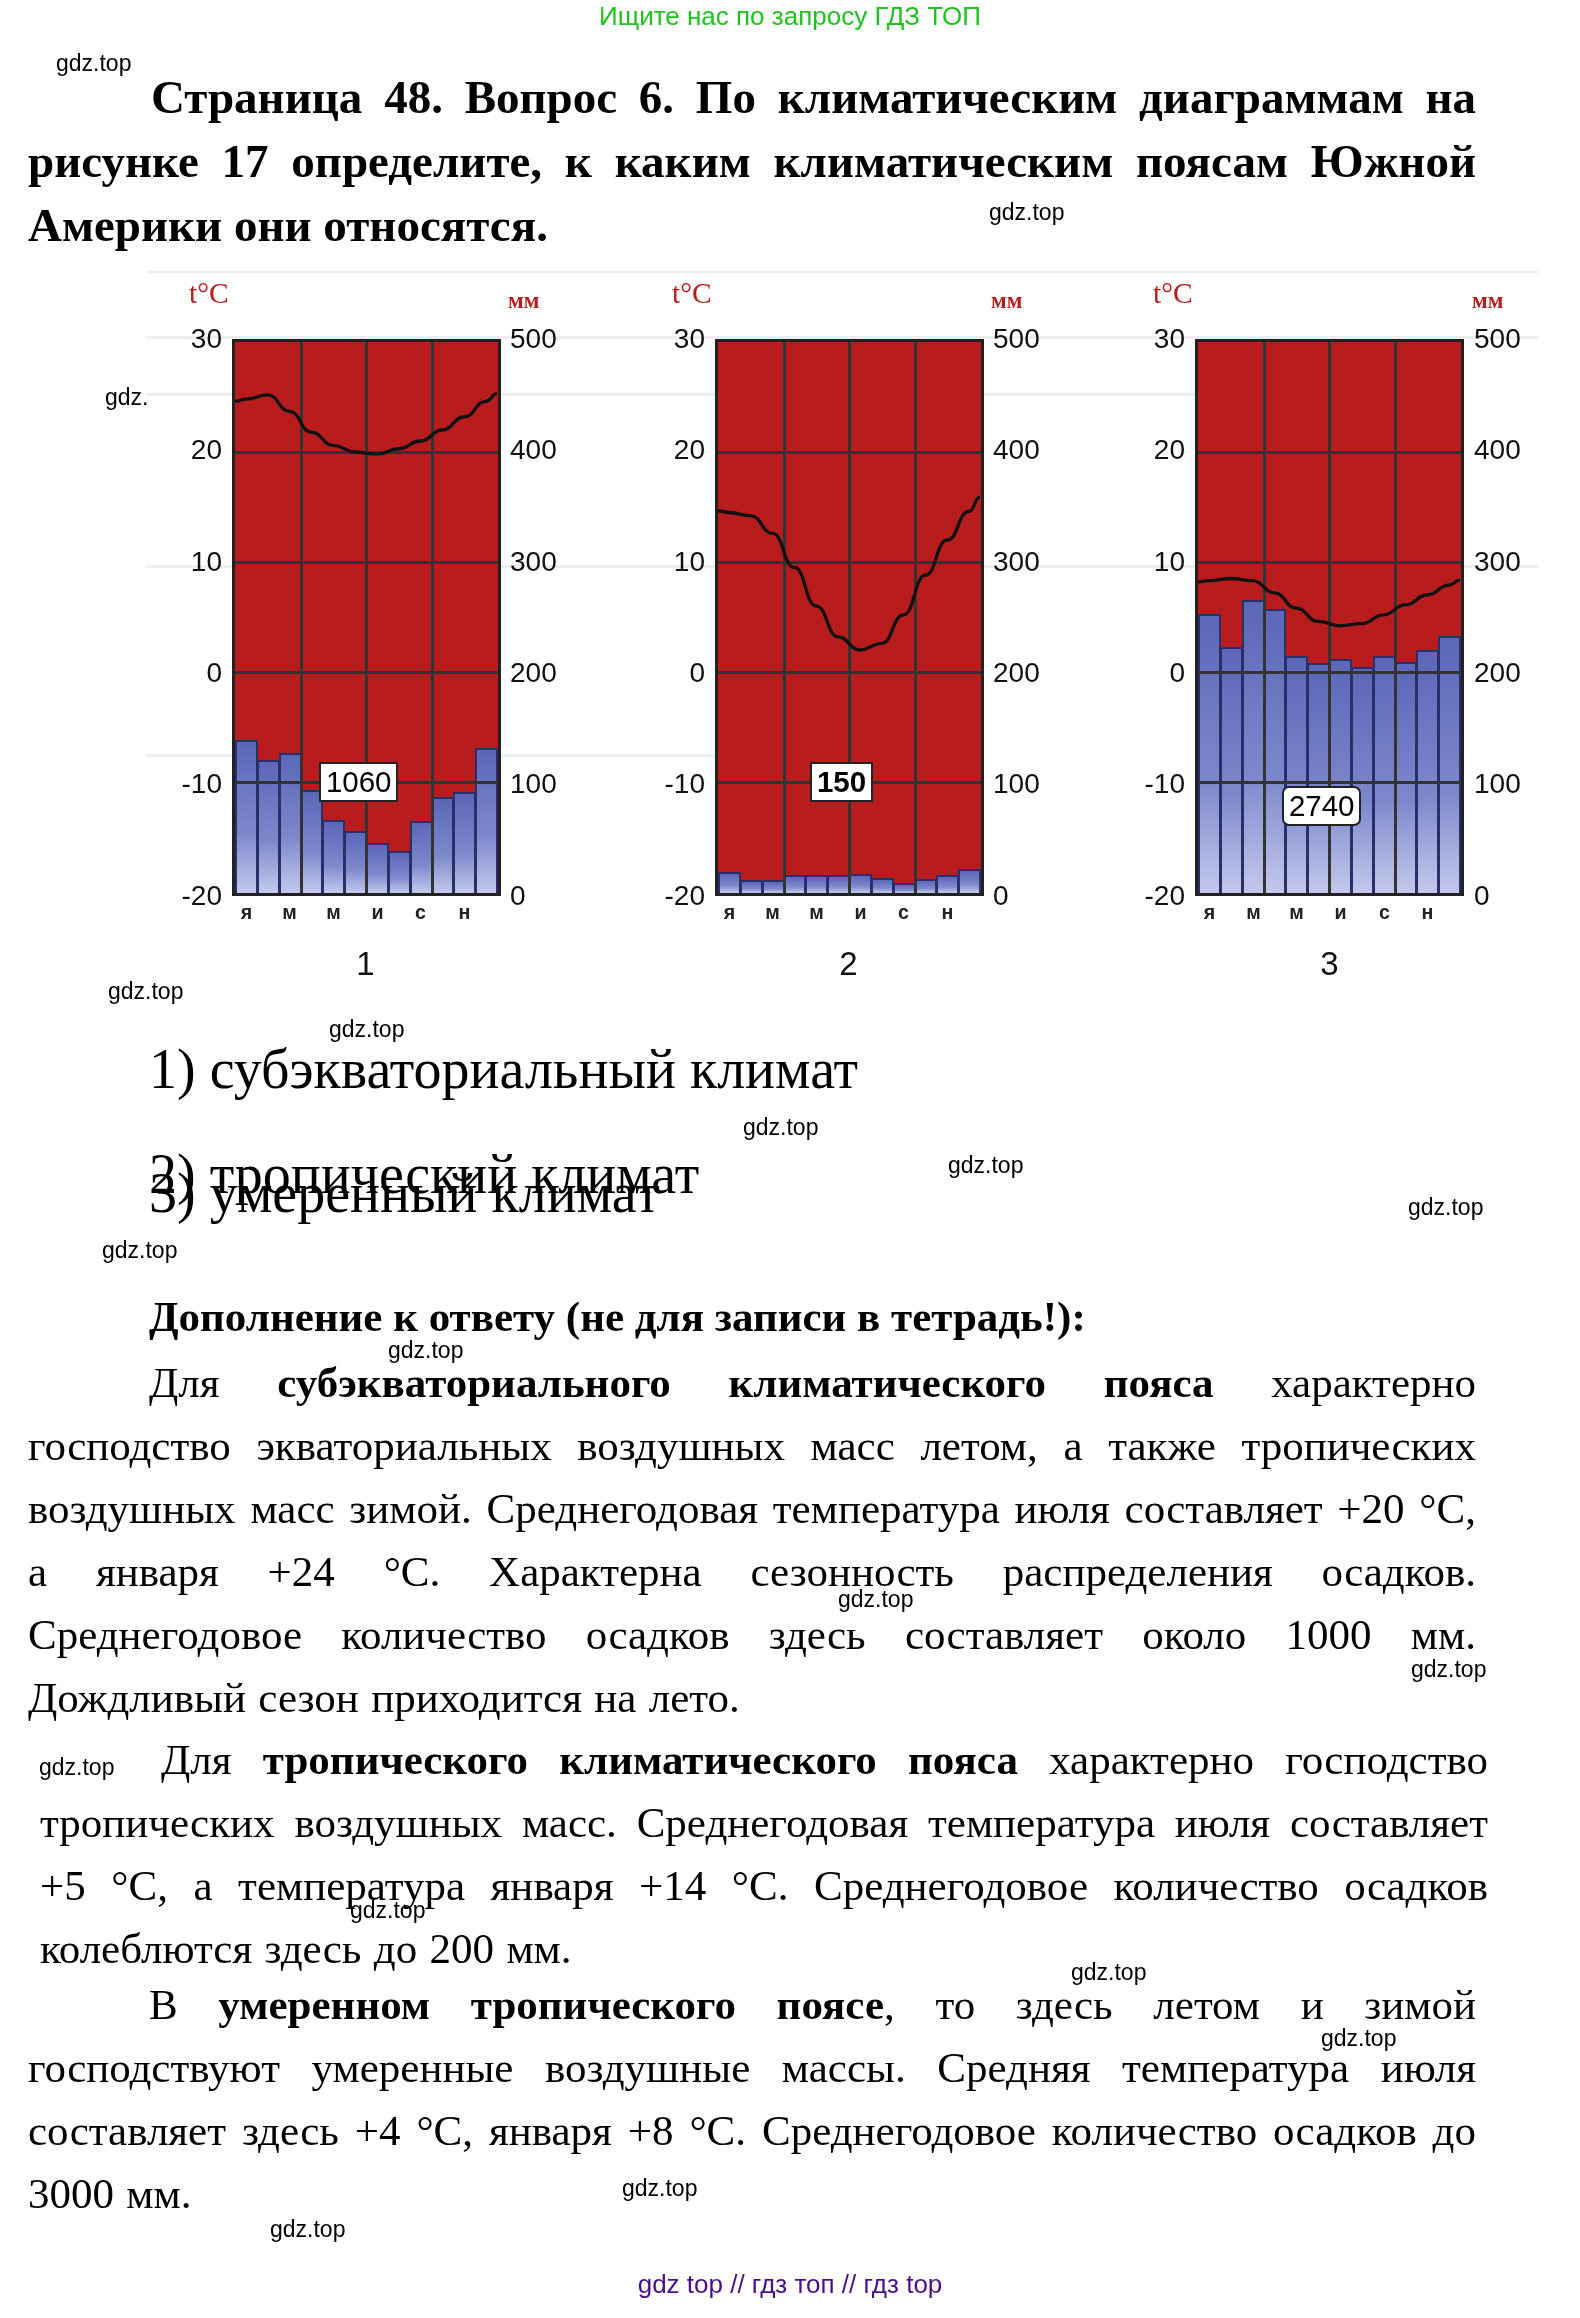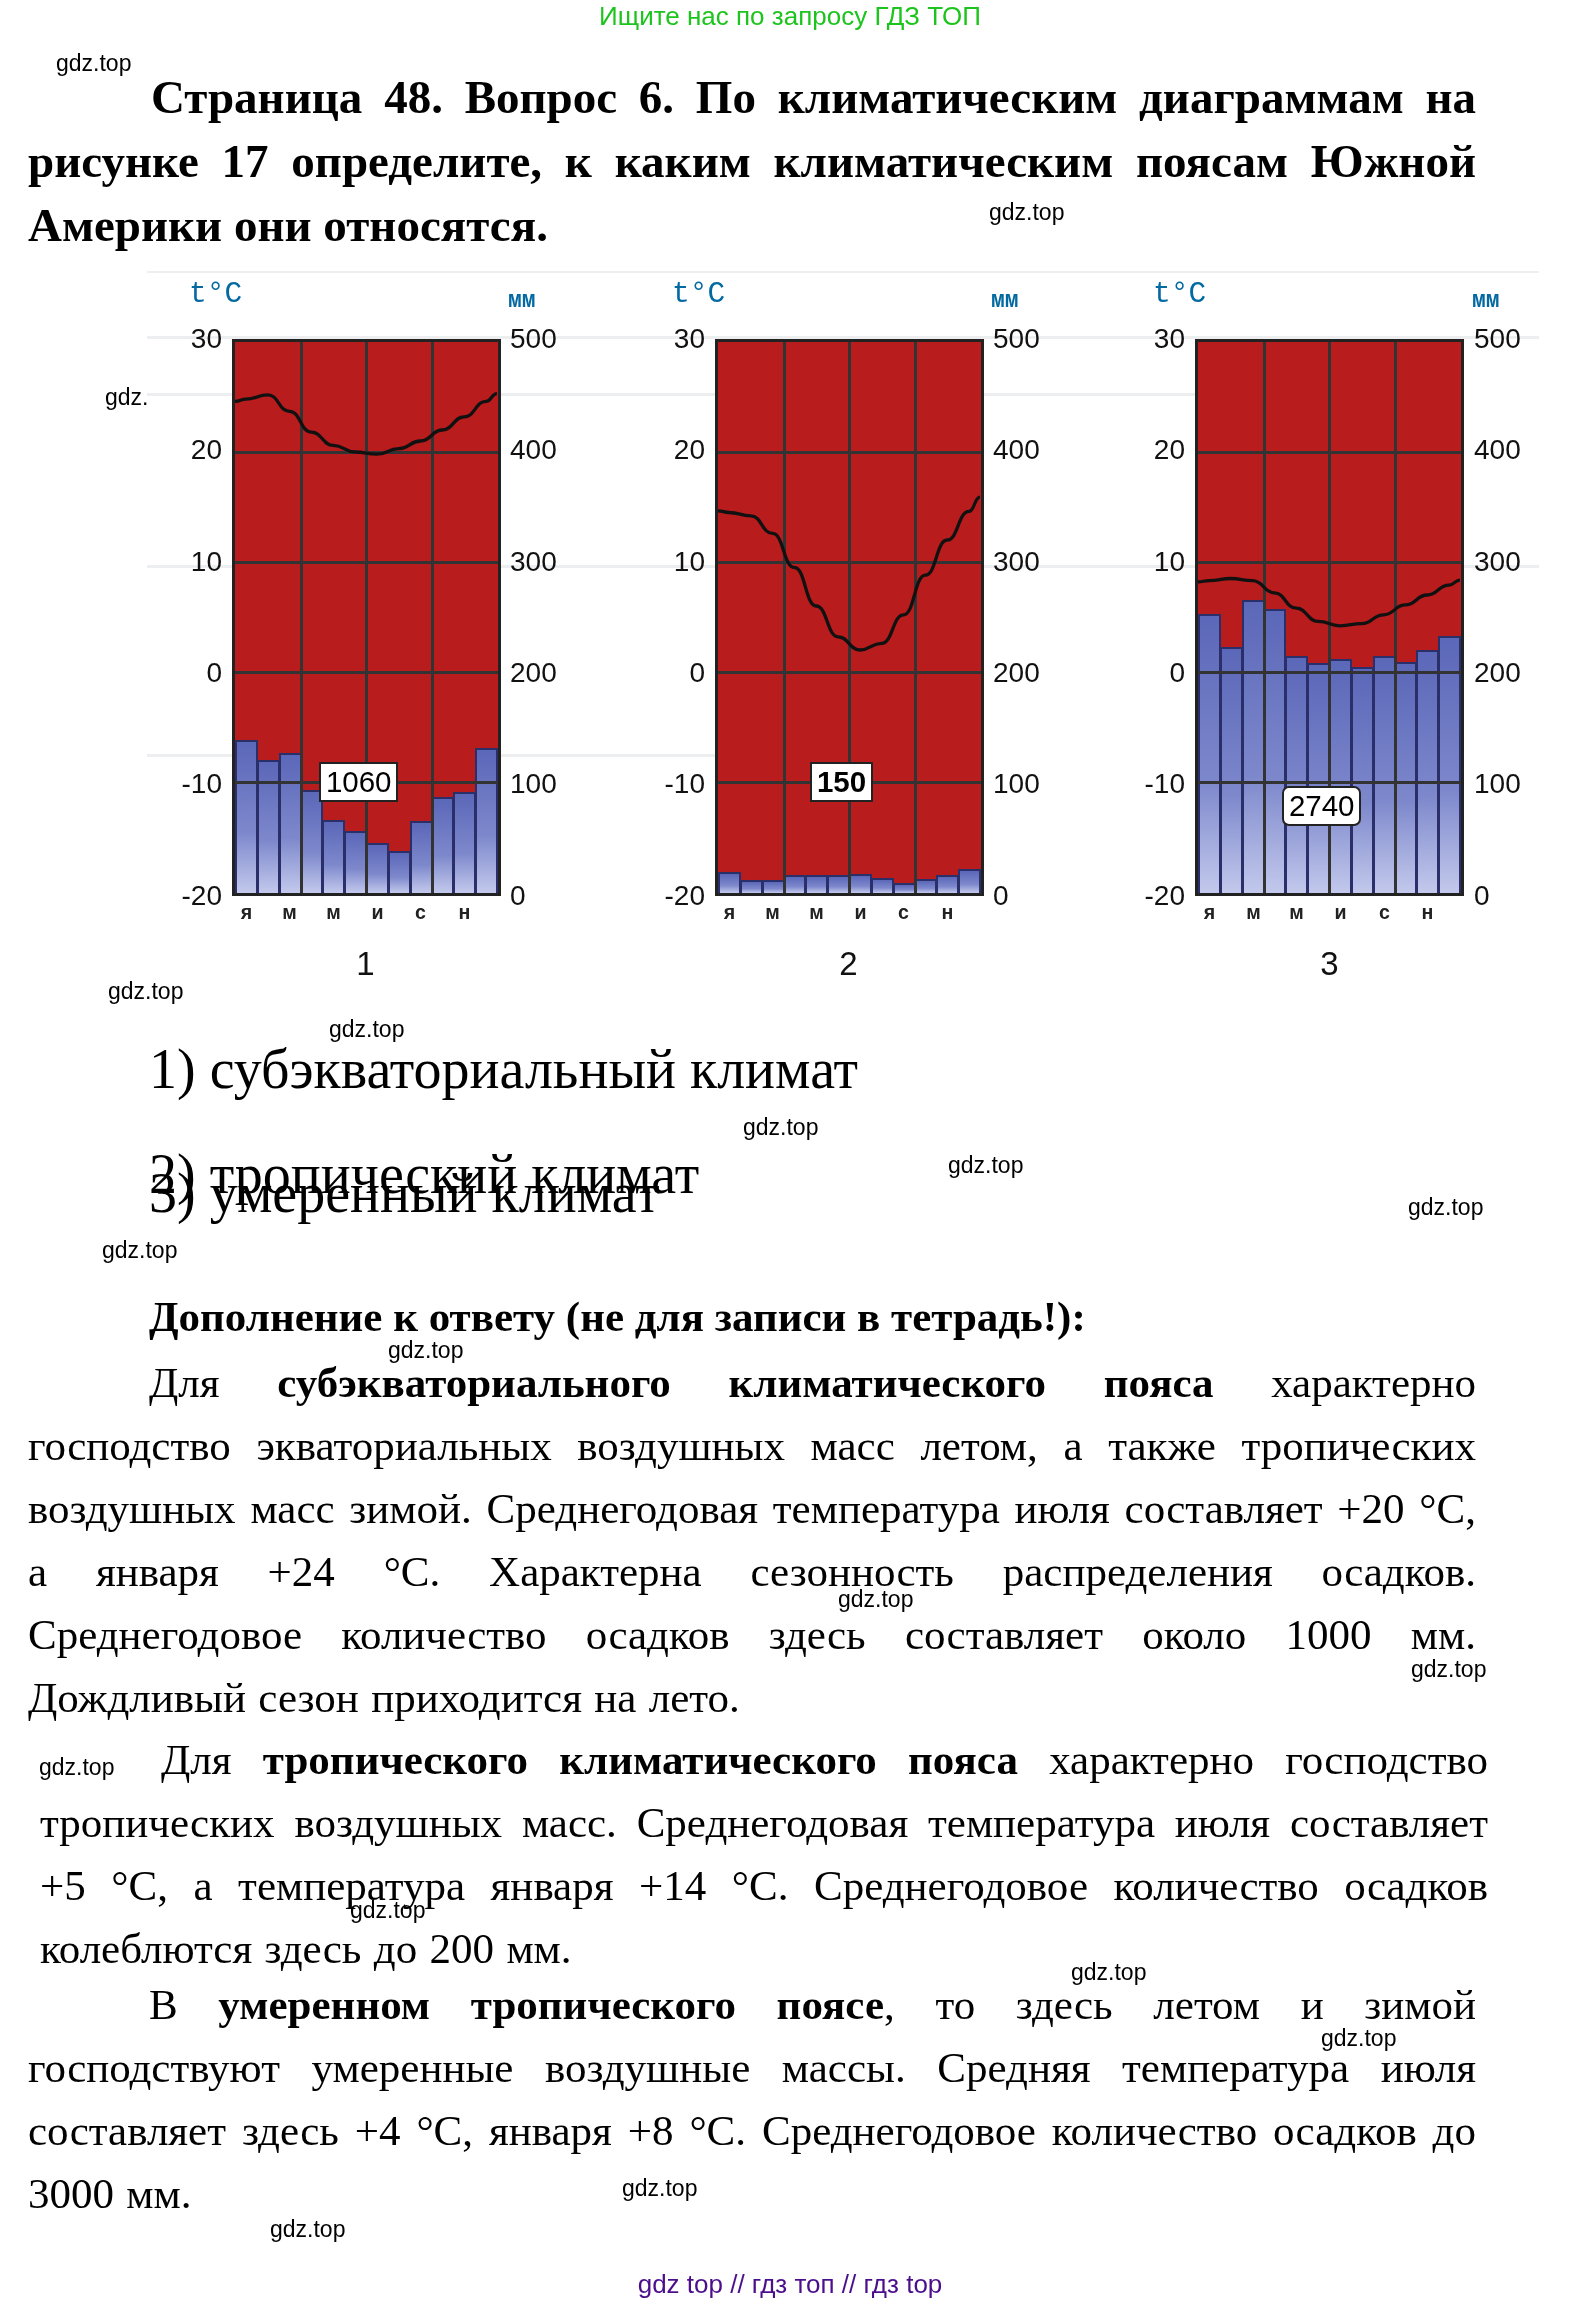--- a/index.html
+++ b/index.html
@@ -10,21 +10,21 @@
   .title { left:28px; width:1448px; top:65px; font-size:47px; font-weight:bold; line-height:64px; text-align:justify; text-align-last:left; text-indent:123px; }
   .ghost { left:147px; width:1392px; top:246px; height:704px; background:#fff; }
   .ghost-line { position:absolute; left:0; height:2.5px; background:#eceef0; }
   .chart { position:absolute; }
   .plot { position:absolute; background:#b91c1c; border:3.3px solid #222; box-sizing:border-box; overflow:hidden; }
   .grid-h { position:absolute; left:0; right:0; height:2.5px; background:#333; }
   .grid-v { position:absolute; top:0; bottom:0; width:2.5px; background:#333; }
   .bar { position:absolute; bottom:0; box-sizing:border-box; border:2.5px solid #2a2f6a; border-bottom:none; background:linear-gradient(to bottom,#5b67b8 0%,#7d88cc 60%,#c3c9ec 100%); }
   .ylab { position:absolute; font-family:"Liberation Sans", sans-serif; font-size:28px; color:#111; text-align:right; width:57px; line-height:28px; }
   .ylab-r { text-align:left; }
-  .unit { position:absolute; font-family:Liberation Mono, monospace; font-size:29.5px; color:#0369a1; }
+  .unit { position:absolute; font-family:Liberation Serif, serif; font-size:29.5px; color:#b91c1c; }
   .unit-r { font-size:23px; font-weight:bold; }
   .mlab { position:absolute; font-family:"Liberation Sans", sans-serif; font-size:19.6px; font-weight:bold; color:#222; width:33px; text-align:center; }
   .total { position:absolute; background:#fff; border:2.5px solid #222; font-family:"Liberation Sans", sans-serif; font-size:29.5px; padding:0 4.9px; line-height:36px; }
   .chart-num { position:absolute; font-family:"Liberation Sans", sans-serif; font-size:33px; color:#111; width:49px; text-align:center; }
   svg.temp { position:absolute; left:0; top:0; }
   .answer { left:149px; font-size:56px; line-height:49px; white-space:nowrap; }
   .sub-head { left:149px; top:1292px; font-size:43px; font-weight:bold; line-height:49px; white-space:nowrap; }
   .para { left:28px; width:1448px; font-size:43px; line-height:63px; text-align:justify; text-align-last:left; text-indent:121px; word-spacing:1.6px; }
   .para b { font-weight:bold; }
   .bottom-link { left:0; width:1580px; top:2268px; text-align:center; font-family:"Liberation Sans", sans-serif; font-size:26px; color:#4b0f8c; line-height:33px; }

